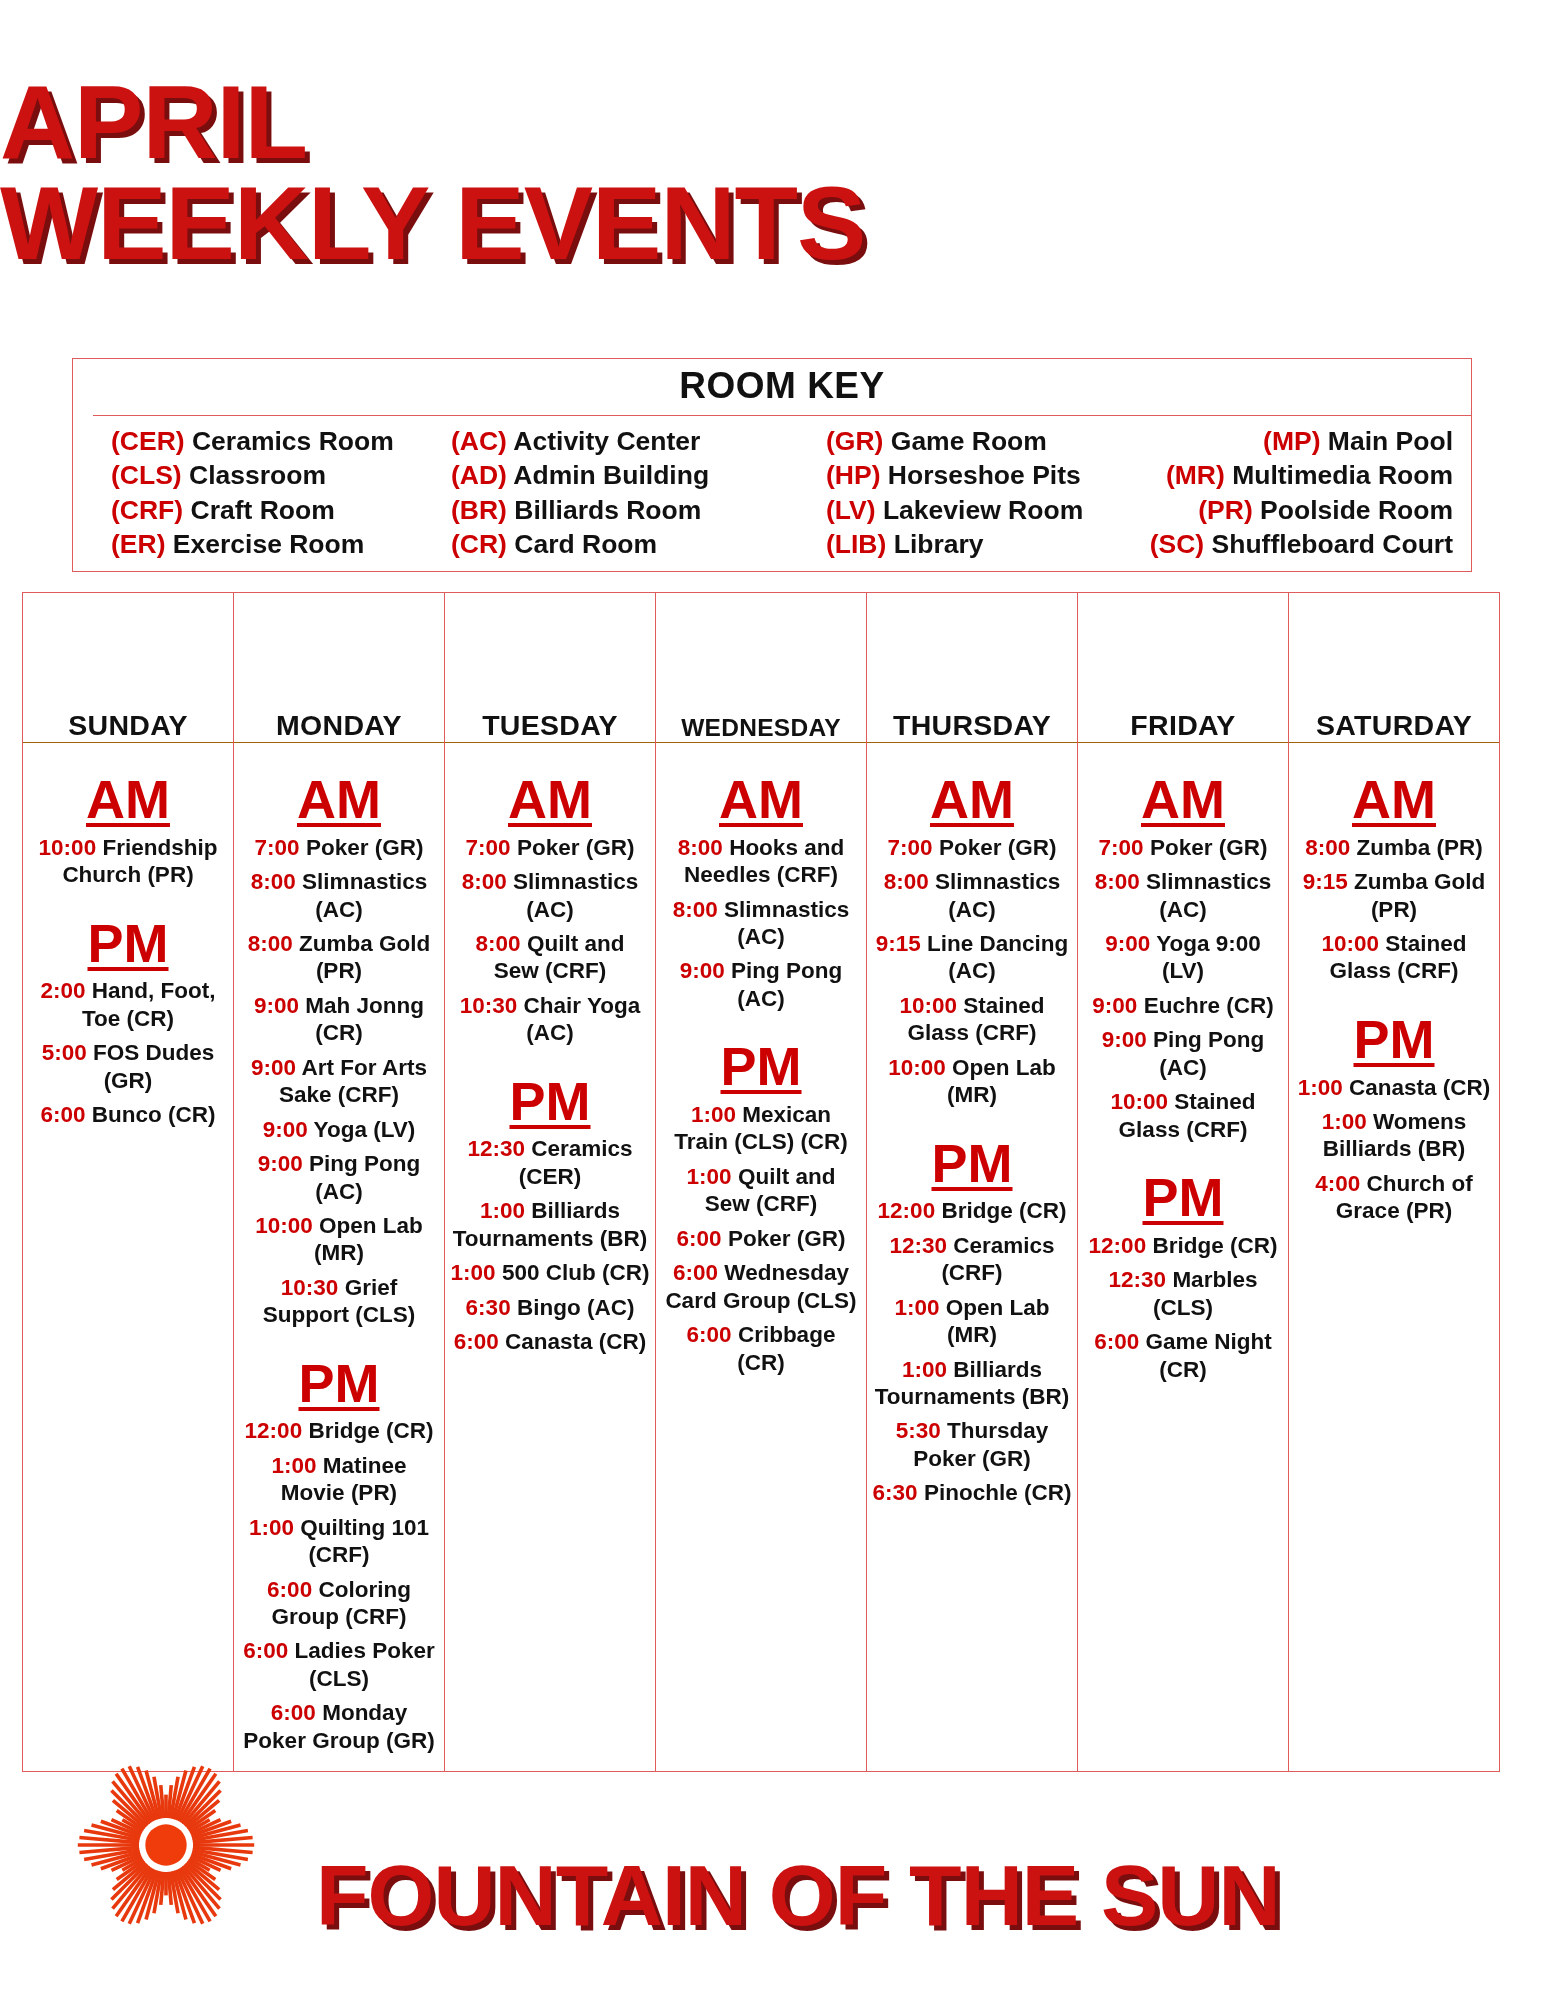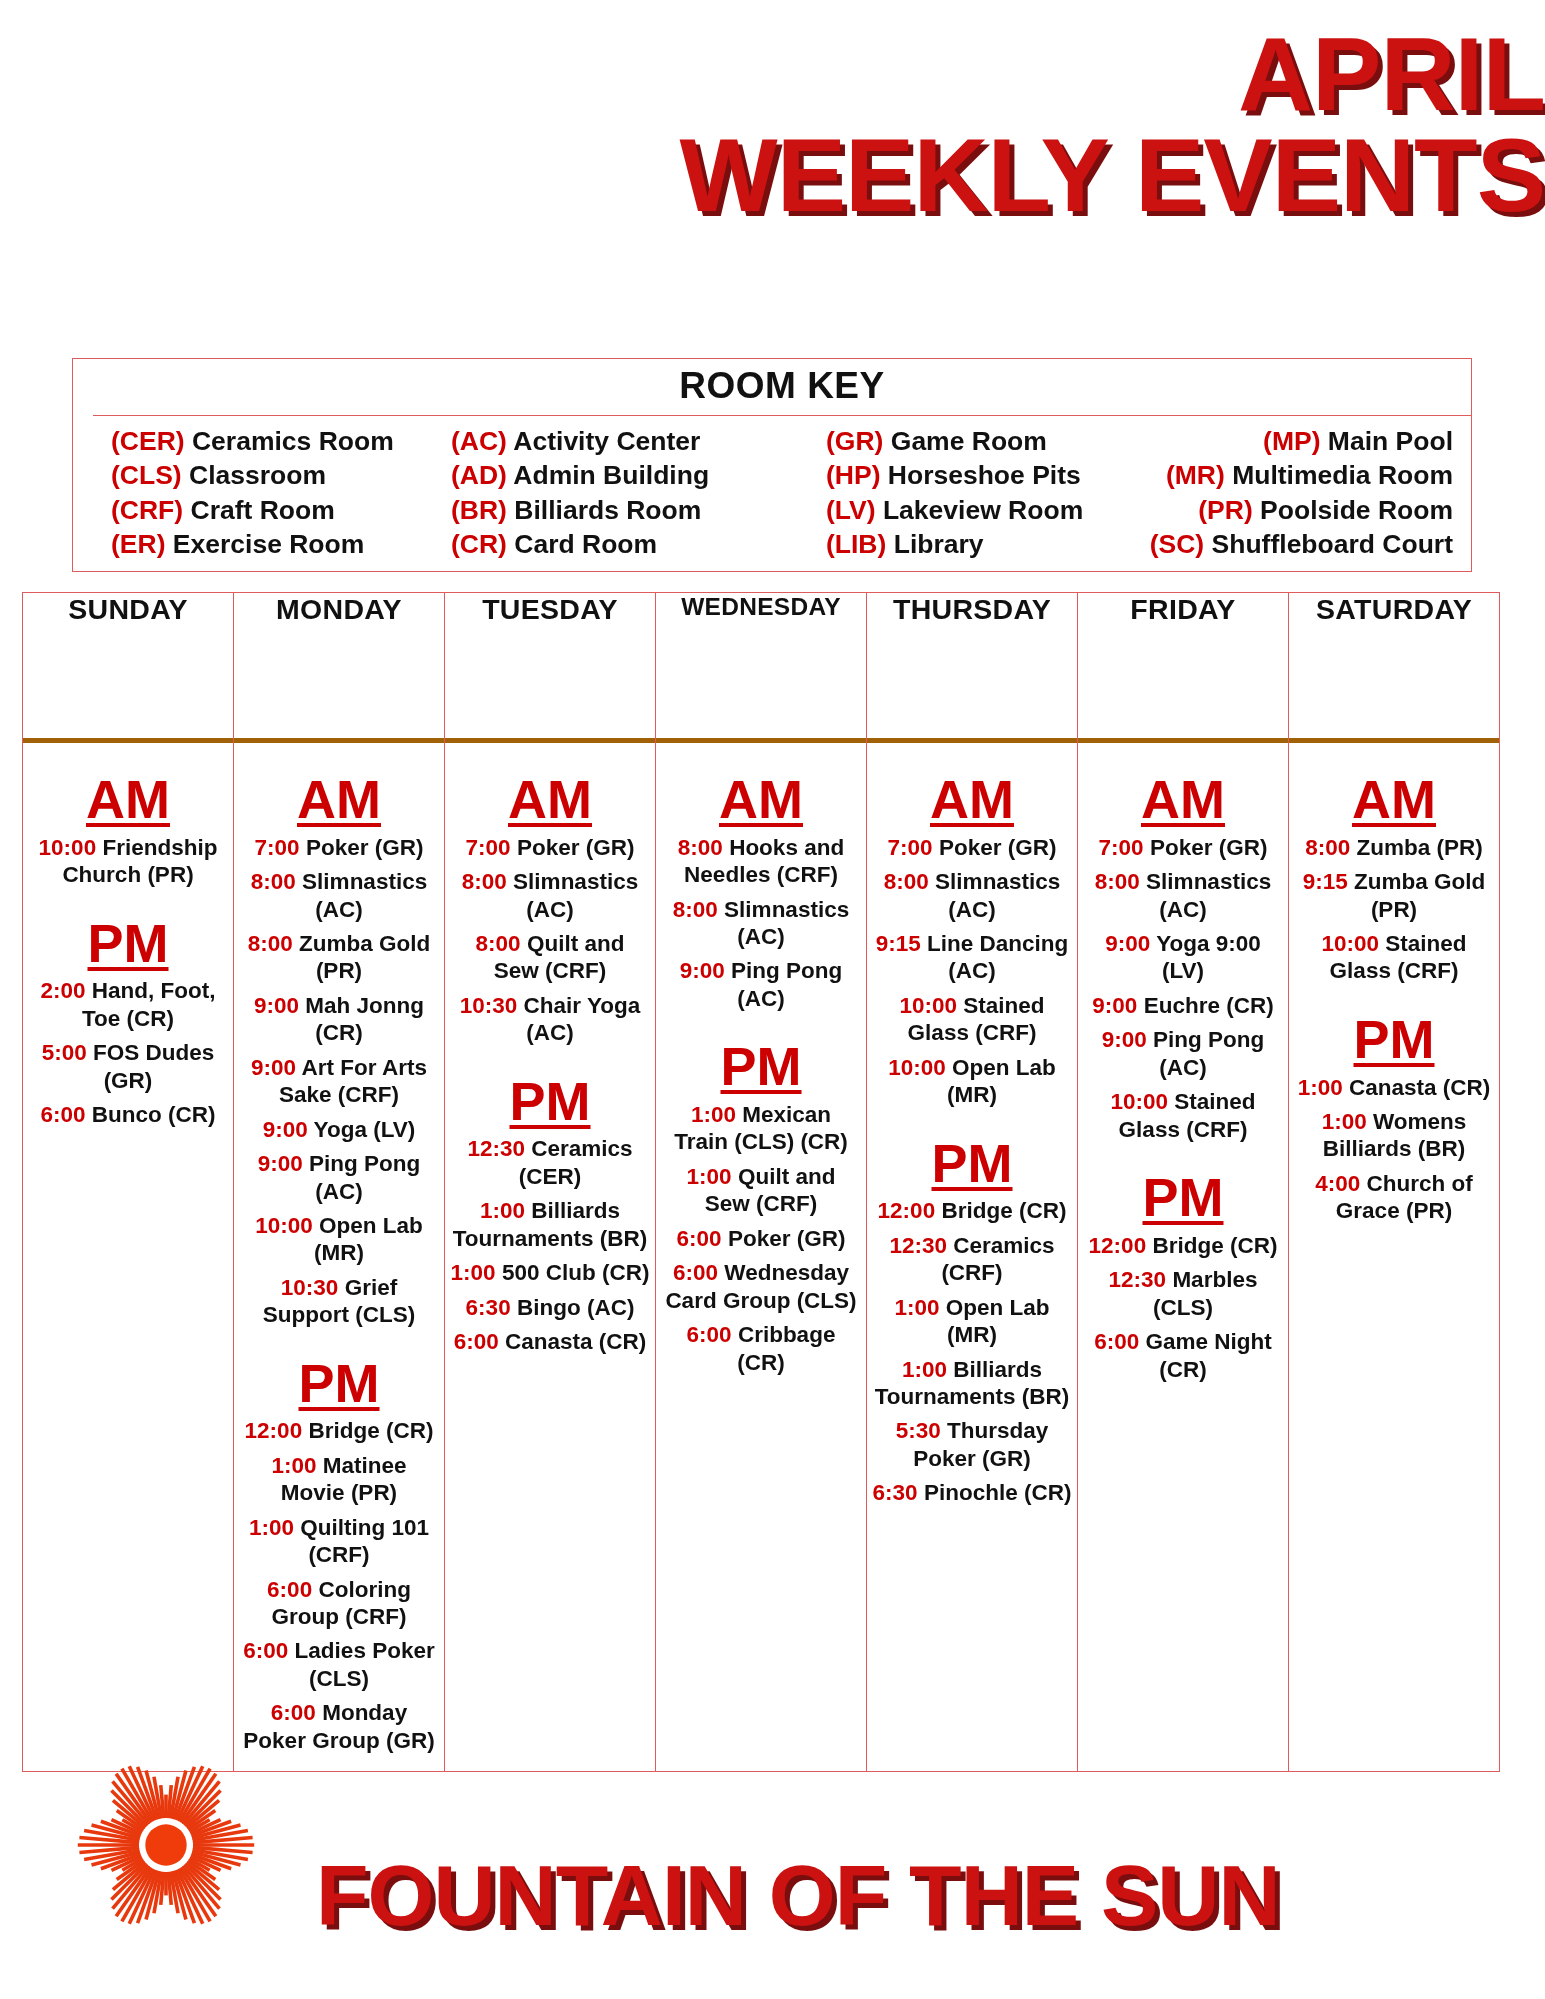--- a/index.html
+++ b/index.html
@@ -5,22 +5,23 @@
   html,body{margin:0;padding:0;background:#ffffff;}
   body{
     width:1545px;height:1999px;position:relative;
     font-family:"Liberation Sans",sans-serif;
     -webkit-font-smoothing:antialiased;
   }
   .page{position:absolute;inset:0;}
 
   
   .title-block{
-    text-align:right;
-    padding-top:24px;
+    text-align:left;
+    padding-top:64px;
+    margin-top:8px;
   }
   .title-line{
     font-family:"Liberation Sans",sans-serif;
     font-weight:700;
     color:#cc1111;
     letter-spacing:-1px;
     line-height:0.97;
     text-shadow:5px 5px 0 #7a0d0d;
   }
   .title-line.l1{font-size:104px;}
@@ -73,23 +74,23 @@
   .daycol{
     flex:1 1 0;
     border-right:1px solid #e05b5b;
     box-sizing:border-box;
     min-width:0;
   }
   .daycol:last-child{border-right:none;}
   .dayhead{
     height:150px;
     display:flex;
-    align-items:flex-start;
+    align-items:flex-end;
     justify-content:center;
-    border-bottom:5px solid #a16207;
+    border-bottom:1px solid #a16207;
     box-sizing:border-box;
   }
   .dayhead span{
     font-size:28.5px;
     font-weight:700;
     color:#111;
     letter-spacing:0.3px;
     white-space:nowrap;
   }
   .dayhead.narrow span{font-size:24.5px;}

